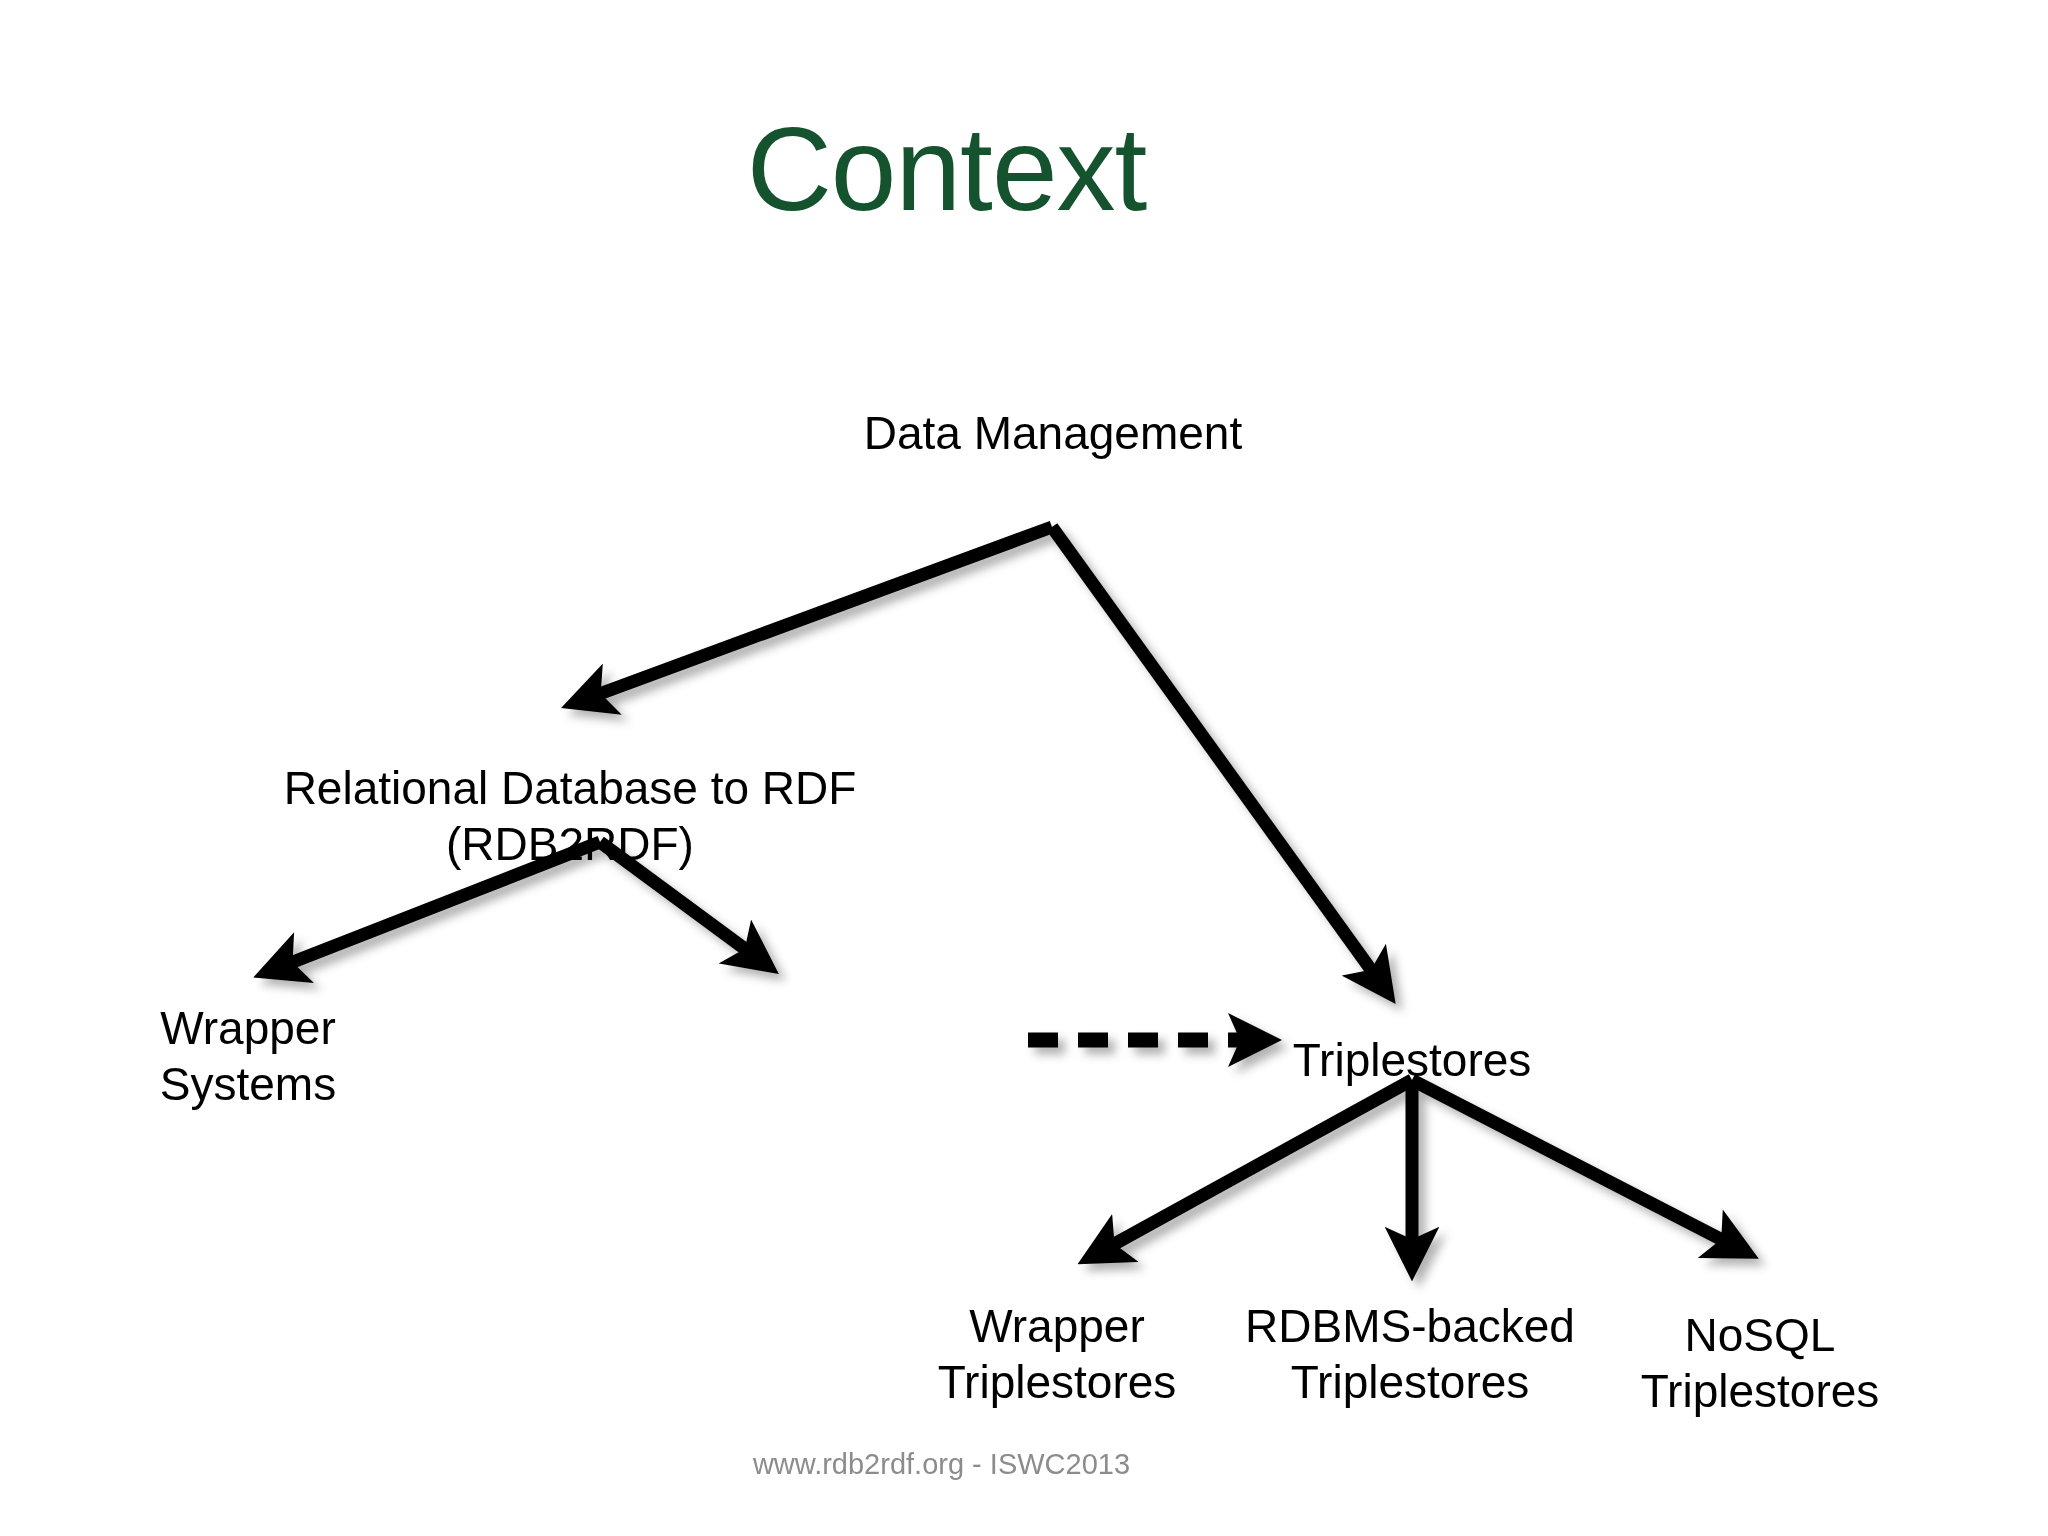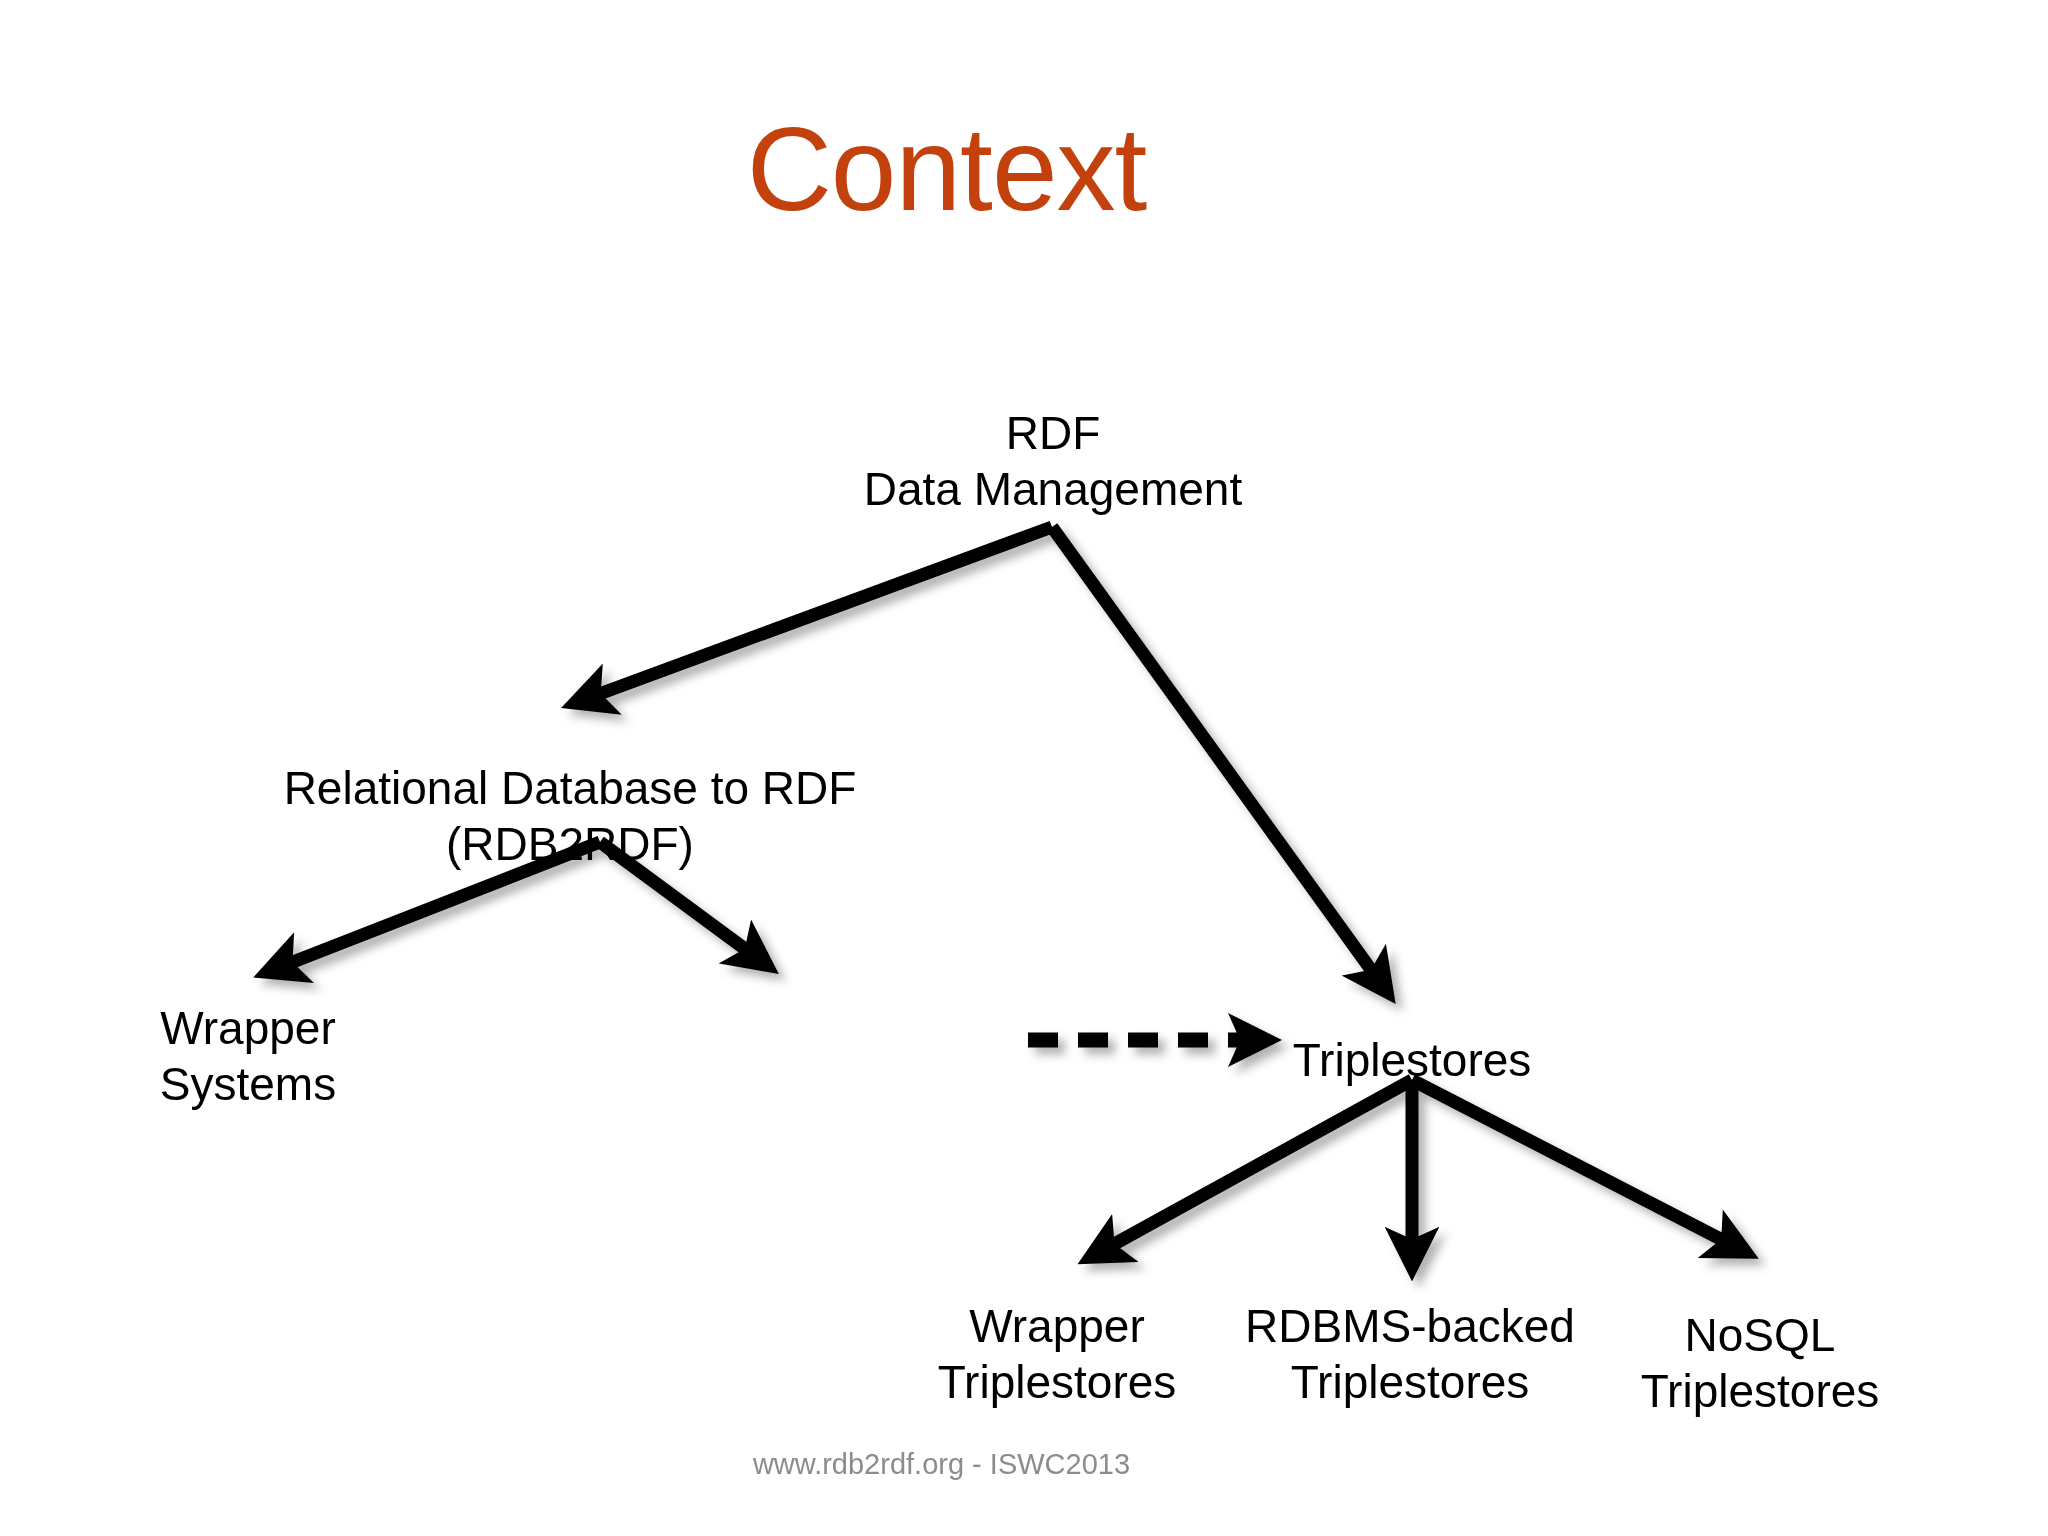--- a/index.html
+++ b/index.html
@@ -25,21 +25,21 @@
   #slide-title {
     position: absolute;
     left: 0;
     top: 110px;
     width: 1893px;
     text-align: center;
     font-size: 118px;
     font-weight: 400;
     letter-spacing: -1px;
     line-height: 1.0;
-    color: #c2410c;
+    color: #14532d;
   }
   #diagram {
     position: absolute;
     left: 0;
     top: 0;
     width: 2048px;
     height: 1536px;
   }
   .node-label {
     position: absolute;
@@ -98,21 +98,20 @@
 
       <line x1="1412" y1="1080" x2="1098" y2="1253" stroke="#000000" stroke-width="13" stroke-linecap="butt" marker-end="url(#arrowhead)"></line>
 
       <line x1="1412" y1="1080" x2="1412" y2="1258" stroke="#000000" stroke-width="13" stroke-linecap="butt" marker-end="url(#arrowhead)"></line>
 
       <line x1="1412" y1="1080" x2="1738" y2="1248" stroke="#000000" stroke-width="13" stroke-linecap="butt" marker-end="url(#arrowhead)"></line>
     </g>
   </svg>
 
   <div class="node-label" style="left:1053px; top:405px;">
-    <span class="node-line">RDF</span>
     <span class="node-line">Data Management</span>
   </div>
 
   <div class="node-label" style="left:570px; top:760px;">
     <span class="node-line">Relational Database to RDF</span>
     <span class="node-line">(RDB2RDF)</span>
   </div>
 
   <div class="node-label" style="left:248px; top:1000px;">
     <span class="node-line">Wrapper</span>

